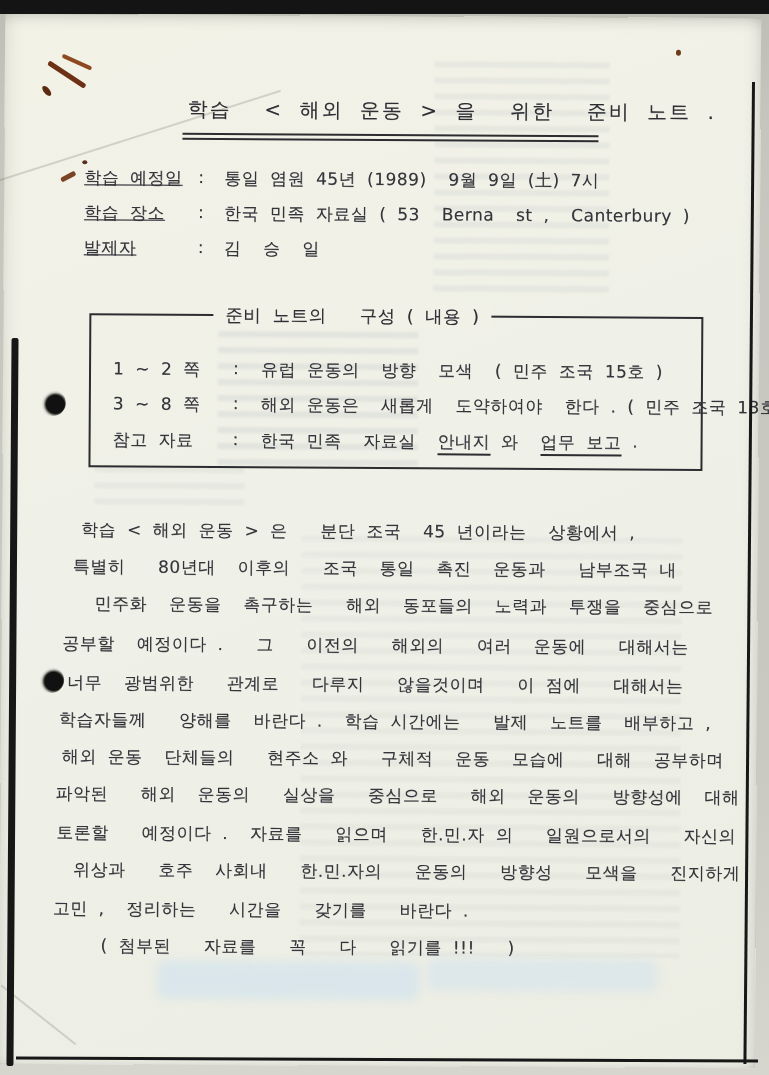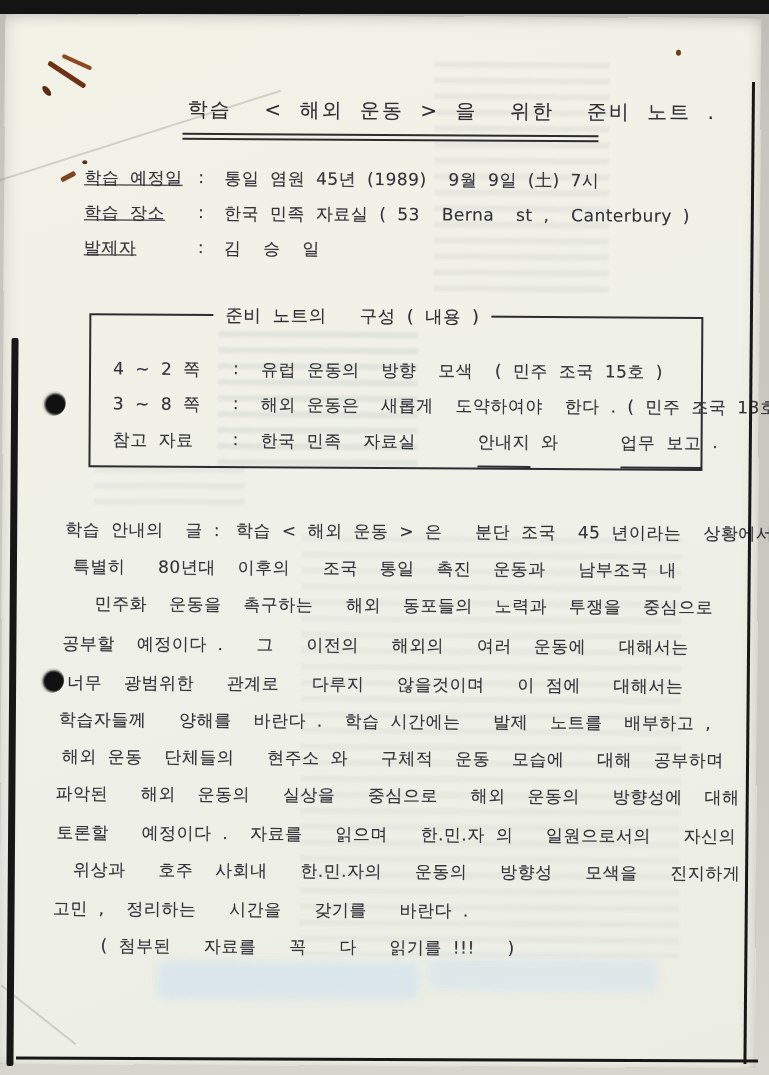--- a/index.html
+++ b/index.html
@@ -34,21 +34,21 @@
   .meta-row{display:flex;left:80px;font-size:17px;}
   .meta-label{width:114px;text-decoration:underline;}
   .meta-sep{width:26px;}
   
   .note-box{left:86px;top:299px;width:614px;height:154px;border:2px solid #2c2c31;}
   .note-box-title{position:absolute;left:122px;top:-13px;padding:0 12px;
       background:#f1f1e7;font-size:17.5px;color:#2e2e34;}
   .box-row{position:absolute;display:flex;left:22px;font-size:17px;}
   .box-label{width:120px;}
   .box-sep{width:28px;}
-  .uline{border-bottom:2px solid #2c2c31;padding-bottom:12px;margin-left:40px;}
+  .uline{border-bottom:2px solid #2c2c31;padding-bottom:0;}
   
   .guide-first{display:flex;left:63px;top:504px;font-size:17px;}
   .guide-first .gtext{margin-left:16px;}
   .gline{font-size:17px;}
   
   .hole{width:26px;height:26px;border-radius:50%;
       background:radial-gradient(circle at 60% 55%, #111 0 9px, #4a4a46 10px, #cfd1c9 12px, rgba(207,209,201,0) 14px);}
   
   .staple-bar{position:absolute;border-radius:2px;}
   .bar1{left:40px;top:58px;width:44px;height:5px;background:#6d3115;transform:rotate(33deg);}
@@ -102,42 +102,41 @@
     </div>
     <div class="abs hand meta-row" style="top:222px;">
       <span class="meta-label">발제자</span>
       <span class="meta-sep">:</span>
       <span>김  승  일</span>
     </div>
 
     <div class="abs note-box">
       <div class="hand note-box-title">준비 노트의   구성 ( 내용 )</div>
       <div class="hand box-row" style="top:42px;">
-        <span class="box-label">4 ~ 2 쪽</span>
+        <span class="box-label">1 ~ 2 쪽</span>
         <span class="box-sep">:</span>
         <span>유럽 운동의  방향  모색  ( 민주 조국 15호 )</span>
       </div>
       <div class="hand box-row" style="top:77px;">
         <span class="box-label">3 ~ 8 쪽</span>
         <span class="box-sep">:</span>
         <span>해외 운동은  새롭게  도약하여야  한다 . ( 민주 조국 13호 )</span>
       </div>
       <div class="hand box-row" style="top:113px;">
         <span class="box-label">참고 자료</span>
         <span class="box-sep">:</span>
         <span>한국 민족  자료실  </span>
         <span class="uline">안내지</span>
         <span> 와  </span>
         <span class="uline">업무 보고</span>
         <span> .</span>
       </div>
     </div>
 
     <div class="abs hand guide-first">
-      <span>학습 안내의  글 :</span>
       <span class="gtext">학습 &lt; 해외 운동 &gt; 은   분단 조국  45 년이라는  상황에서 ,</span>
     </div>
     <div class="abs hand gline" style="left:71px;top:541px;">특별히   80년대  이후의   조국  통일  촉진  운동과   남부조국 내</div>
     <div class="abs hand gline" style="left:93px;top:578px;">민주화  운동을  촉구하는   해외  동포들의  노력과  투쟁을  중심으로</div>
     <div class="abs hand gline" style="left:61px;top:618px;">공부할  예정이다 .   그   이전의   해외의   여러  운동에   대해서는</div>
     <div class="abs hand gline" style="left:66px;top:657px;">너무  광범위한   관계로   다루지   않을것이며   이 점에   대해서는</div>
     <div class="abs hand gline" style="left:58px;top:694px;">학습자들께   양해를  바란다 .  학습 시간에는   발제  노트를  배부하고 ,</div>
     <div class="abs hand gline" style="left:61px;top:731px;">해외 운동  단체들의   현주소 와   구체적  운동  모습에   대해  공부하며</div>
     <div class="abs hand gline" style="left:55px;top:768px;">파악된   해외  운동의   실상을   중심으로   해외  운동의   방향성에  대해</div>
     <div class="abs hand gline" style="left:56px;top:807px;">토론할   예정이다 .  자료를   읽으며   한.민.자 의   일원으로서의   자신의</div>

